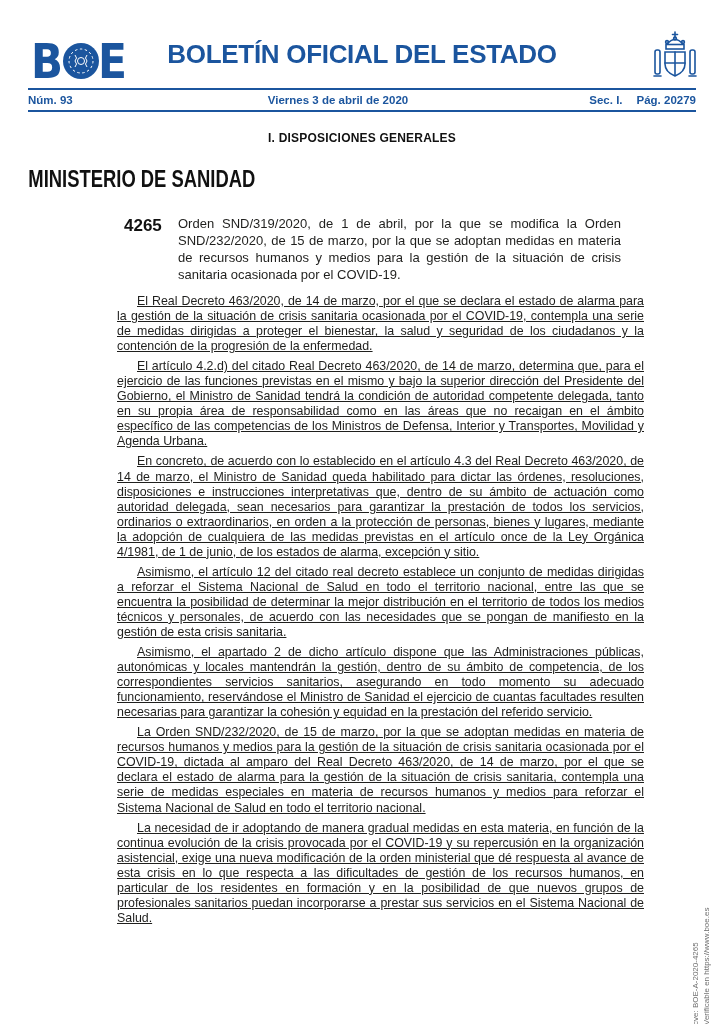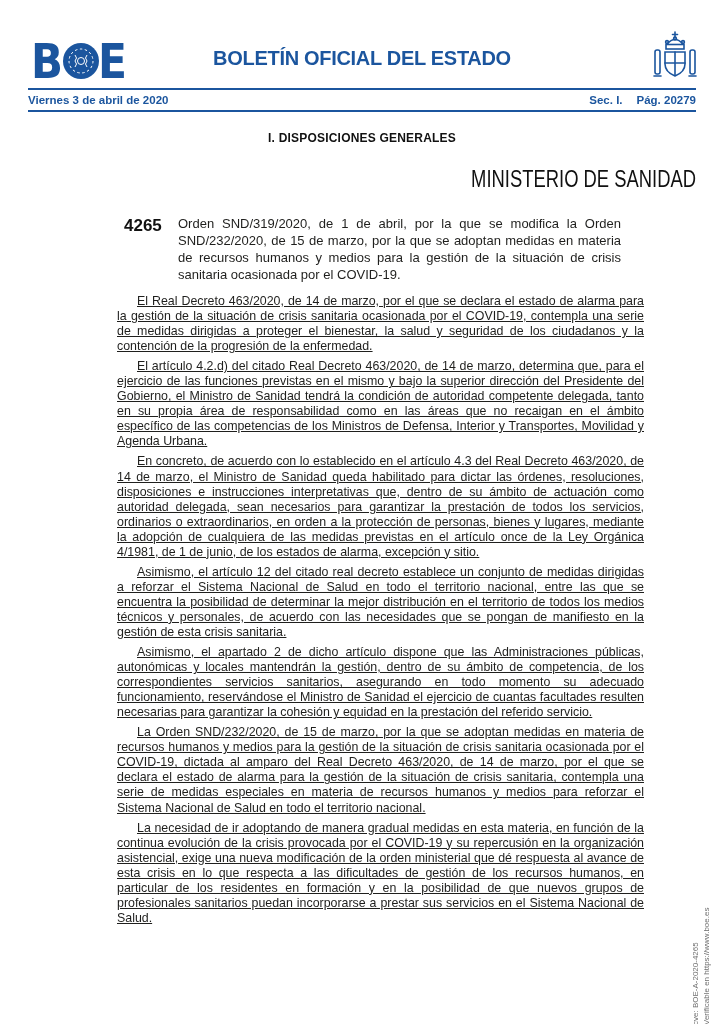--- a/index.html
+++ b/index.html
@@ -9,23 +9,23 @@
     font-family: "Liberation Sans", sans-serif;
     color: #1f1f1d;
     position: relative;
     overflow: hidden;
   }
   .page { position: absolute; inset: 0; background: #ffffff; }
 
   
   .boe-logo { position: absolute; left: 34px; top: 42px; }
   .masthead-title {
-    position: absolute; left: 0; right: 0; top: 47px;
+    position: absolute; left: 0; right: 0; top: 39px;
     text-align: center;
-    font-size: 20px; font-weight: bold;
+    font-size: 26px; font-weight: bold;
     letter-spacing: -0.3px;
     color: #1b559e;
   }
   .coat-of-arms { position: absolute; left: 652px; top: 30px; }
 
   .rule { position: absolute; left: 28px; width: 668px; background: #1b559e; }
   .rule-top { top: 88px; height: 2px; }
   .rule-bottom { top: 110px; height: 2.4px; }
 
   .subheader {
@@ -39,22 +39,22 @@
 
   
   .section-heading {
     position: absolute; left: 0; right: 0; top: 131px;
     text-align: center;
     font-size: 12px; font-weight: bold; letter-spacing: 0.2px;
     color: #111;
   }
   .ministry-heading {
     position: absolute; left: 0; right: 0; top: 166px;
-    text-align: right;
-    font-size: 23px; font-weight: normal; color: #111;
+    text-align: left;
+    font-size: 23px; font-weight: bold; color: #111;
   }
   .ministry-heading > span {
     display: inline-block;
     transform: scaleX(0.80);
     transform-origin: center;
     letter-spacing: 0px;
   }
 
   
   .item-number {
@@ -123,20 +123,21 @@
         <rect x="38" y="20" width="5" height="24" rx="2"></rect>
         <line x1="2" y1="46" x2="9" y2="46"></line>
         <line x1="37" y1="46" x2="44" y2="46"></line>
       </g>
     </svg>
   </div>
 
   <div class="rule rule-top"></div>
 
   <div class="subheader">
+    <span class="left">Núm. 93</span>
     <span class="mid">Viernes 3 de abril de 2020</span>
     <span class="right">
       <span>Sec. I.</span>
       <span>Pág. 20279</span>
     </span>
   </div>
 
   <div class="rule rule-bottom"></div>
 
   <div class="section-heading">I. DISPOSICIONES GENERALES</div>

